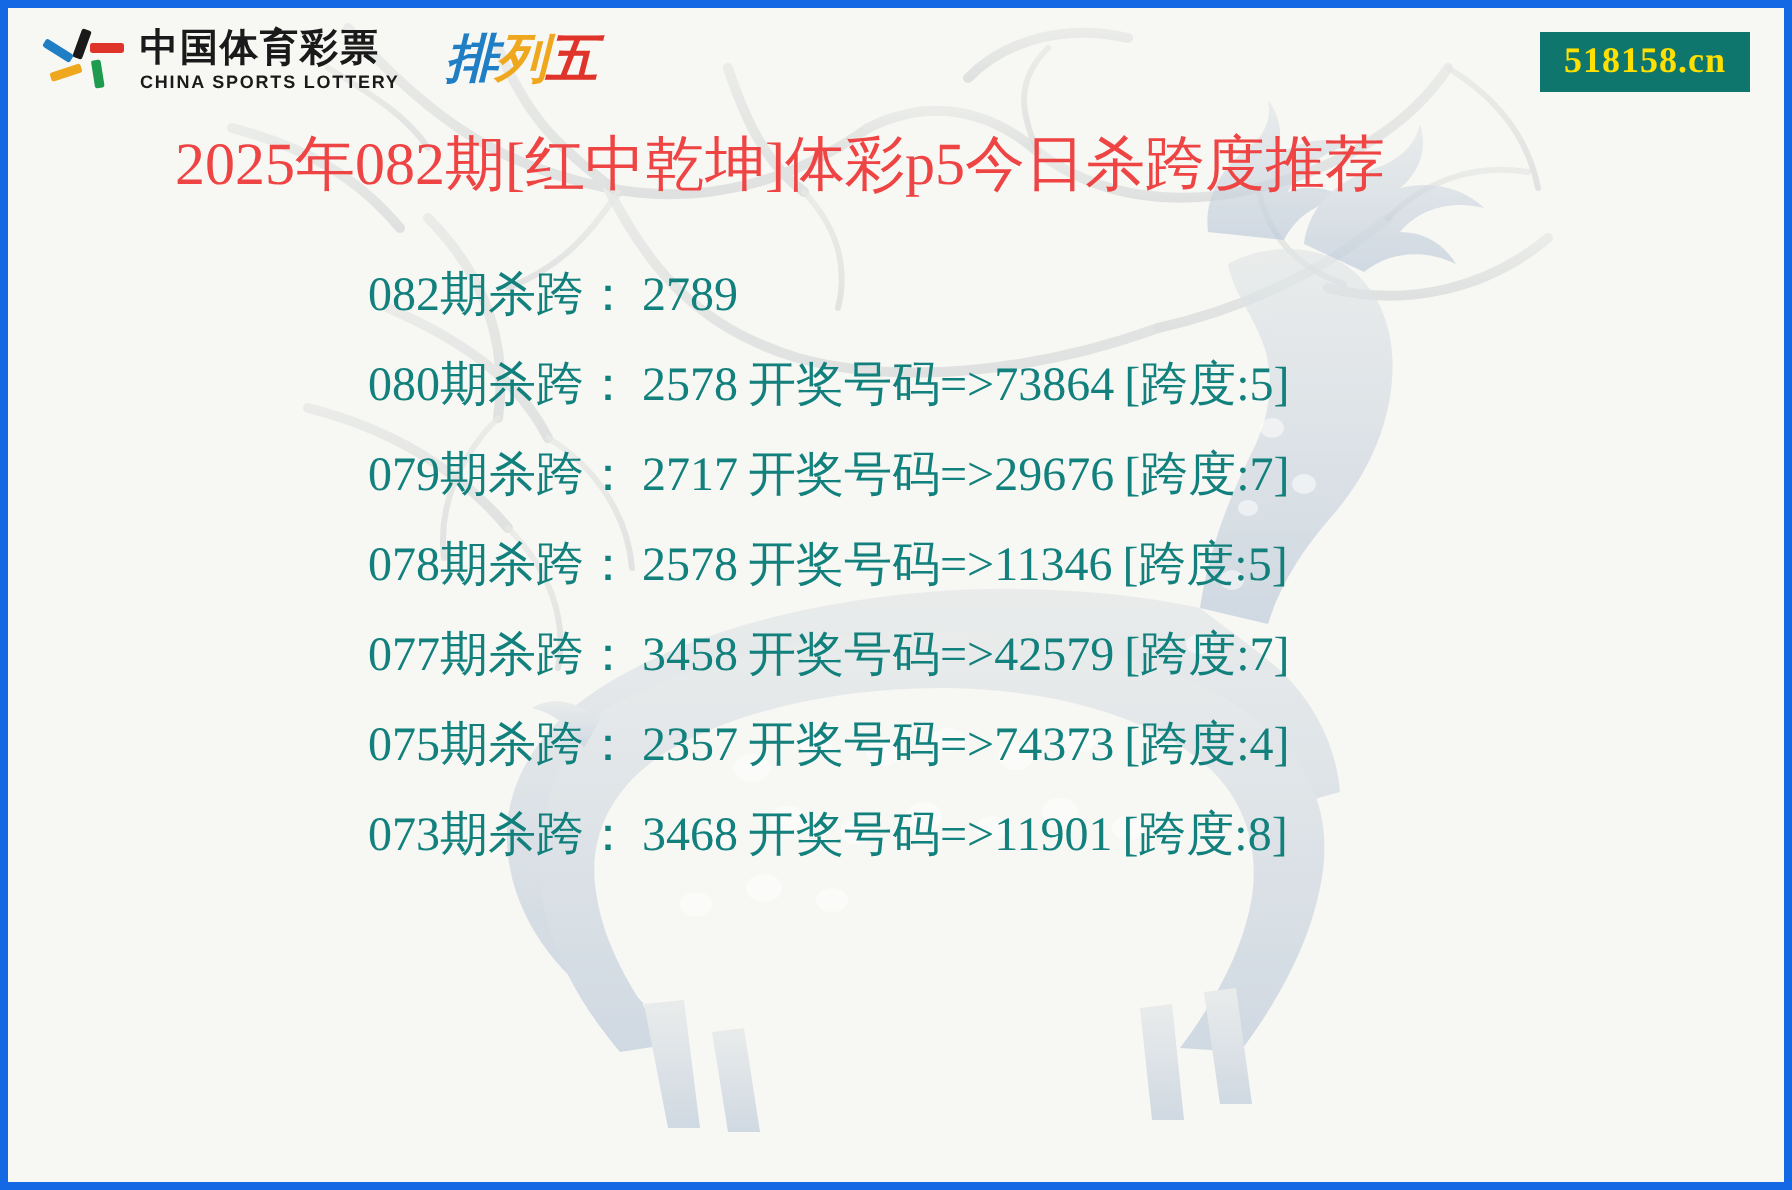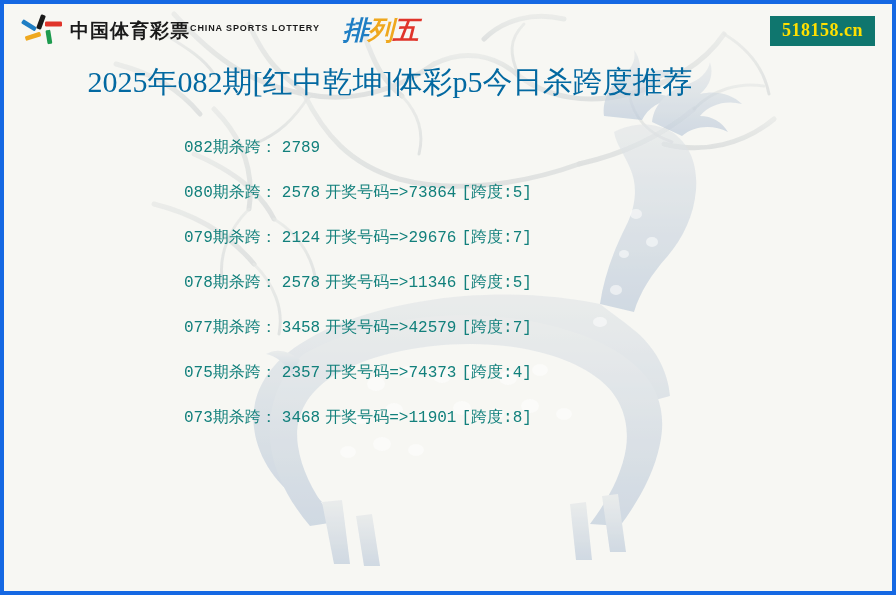--- a/index.html
+++ b/index.html
@@ -52,21 +52,21 @@
 
   #pinwheel-icon {
     width: 46px;
     height: 34px;
     flex: 0 0 auto;
   }
 
   #logo-words {
     margin-left: 6px;
     display: flex;
-    flex-direction: row;
+    flex-direction: column;
     justify-content: center;
     line-height: 1;
   }
 
   #logo-cn {
     font-family: "DejaVu Sans", "Liberation Sans", sans-serif;
     font-size: 19px;
     font-weight: bold;
     color: #1a1a1a;
     letter-spacing: 1px;
@@ -115,38 +115,38 @@
 
   
   #page-title {
     position: absolute;
     left: 0;
     top: 58px;
     width: 772px;
     text-align: center;
     font-family: "Liberation Serif", "DejaVu Serif", serif;
     font-size: 30px;
-    color: #0369a1;
+    color: #ef4444;
     white-space: nowrap;
     letter-spacing: 0px;
   }
 
   
   #rows {
     position: absolute;
     left: 180px;
     top: 122px;
     width: 540px;
   }
 
   .row {
     height: 45px;
     line-height: 45px;
-    font-family: Liberation Mono, monospace;
-    font-size: 16px;
+    font-family: Liberation Serif, serif;
+    font-size: 24px;
     color: #12807c;
     white-space: nowrap;
   }
   .row .seg { display: inline; }
   .row .gap { display: inline-block; width: 5px; }
 </style>
 </head>
 <body>
 
 <div id="page">
@@ -292,21 +292,21 @@
 
     <div class="row">
       <span class="seg">082期杀跨：</span><span class="gap"></span><span class="seg">2789</span><span class="gap"></span><span class="seg"></span><span class="seg"></span><span class="gap"></span><span class="seg"></span>
     </div>
 
     <div class="row">
       <span class="seg">080期杀跨：</span><span class="gap"></span><span class="seg">2578</span><span class="gap"></span><span class="seg">开奖号码=&gt;</span><span class="seg">73864</span><span class="gap"></span><span class="seg">[跨度:5]</span>
     </div>
 
     <div class="row">
-      <span class="seg">079期杀跨：</span><span class="gap"></span><span class="seg">2124</span><span class="gap"></span><span class="seg">开奖号码=&gt;</span><span class="seg">29676</span><span class="gap"></span><span class="seg">[跨度:7]</span>
+      <span class="seg">079期杀跨：</span><span class="gap"></span><span class="seg">2717</span><span class="gap"></span><span class="seg">开奖号码=&gt;</span><span class="seg">29676</span><span class="gap"></span><span class="seg">[跨度:7]</span>
     </div>
 
     <div class="row">
       <span class="seg">078期杀跨：</span><span class="gap"></span><span class="seg">2578</span><span class="gap"></span><span class="seg">开奖号码=&gt;</span><span class="seg">11346</span><span class="gap"></span><span class="seg">[跨度:5]</span>
     </div>
 
     <div class="row">
       <span class="seg">077期杀跨：</span><span class="gap"></span><span class="seg">3458</span><span class="gap"></span><span class="seg">开奖号码=&gt;</span><span class="seg">42579</span><span class="gap"></span><span class="seg">[跨度:7]</span>
     </div>
 

